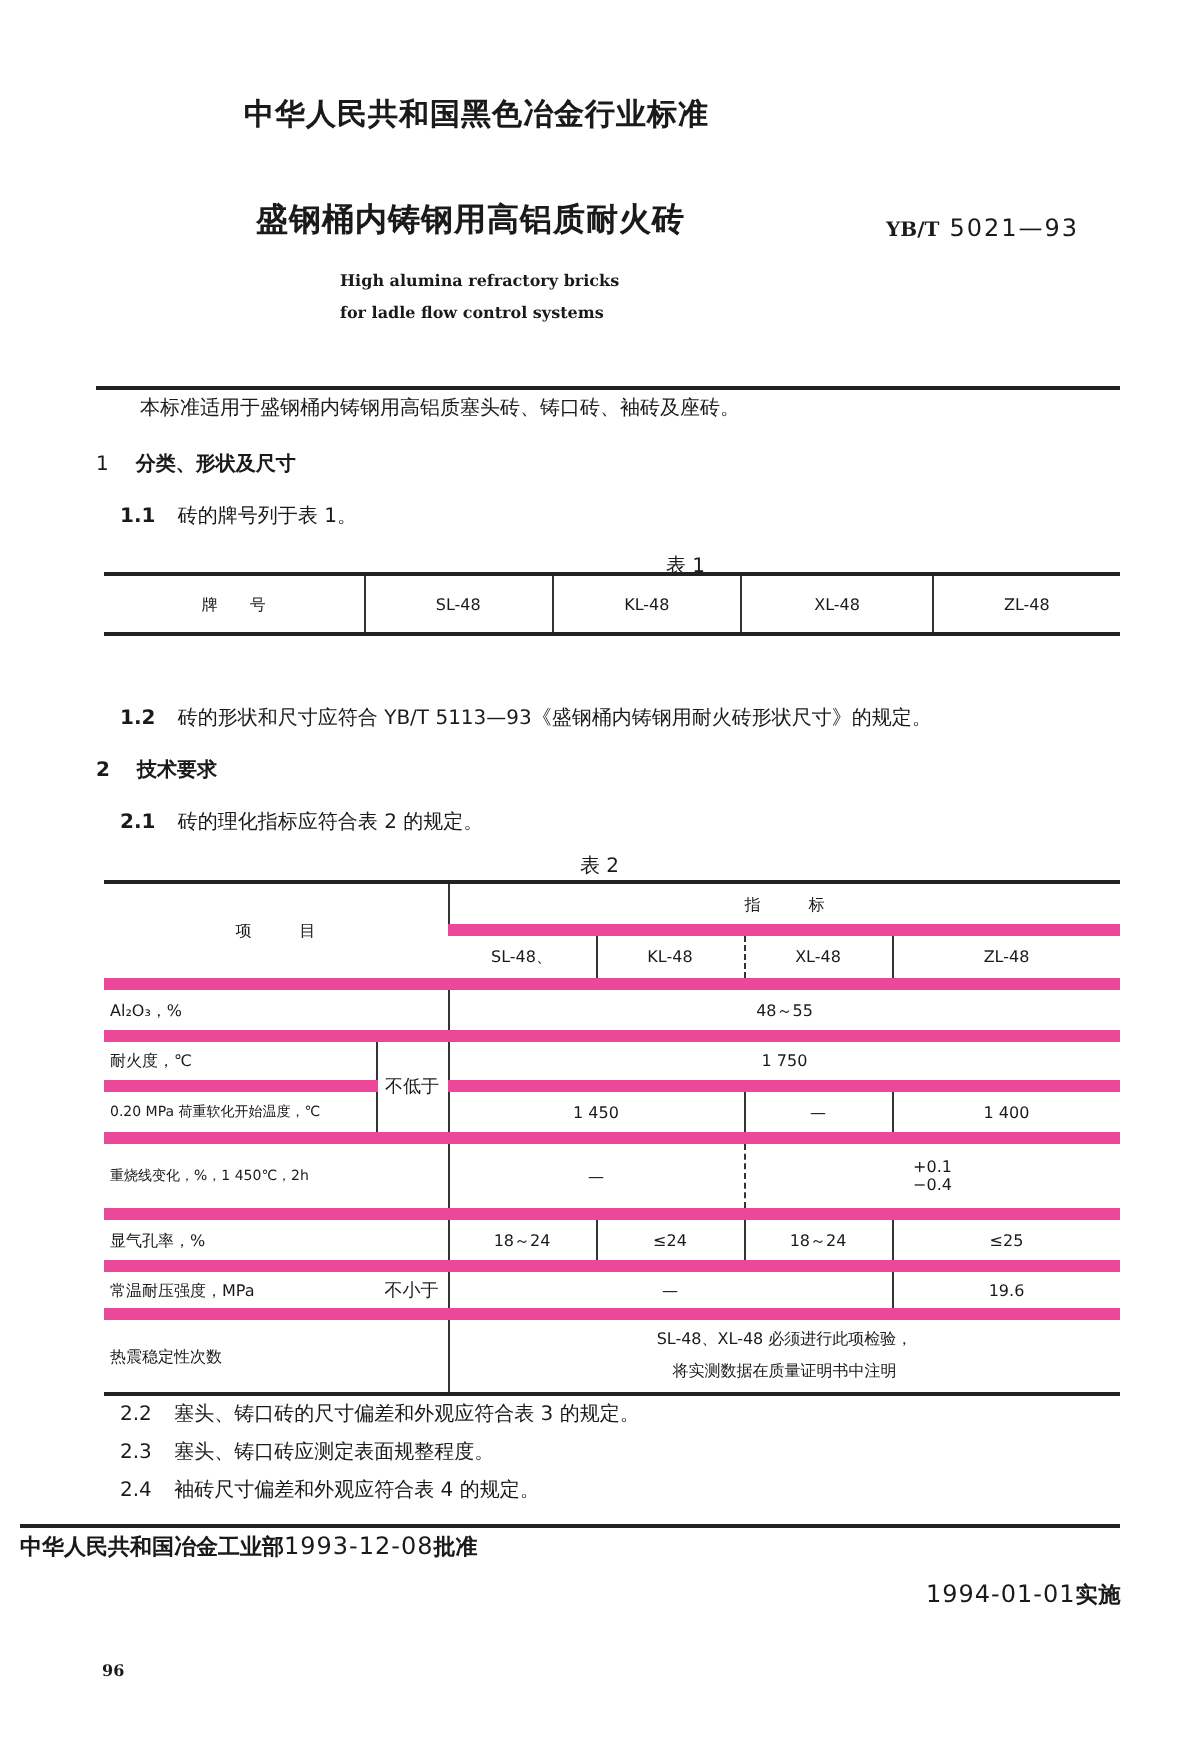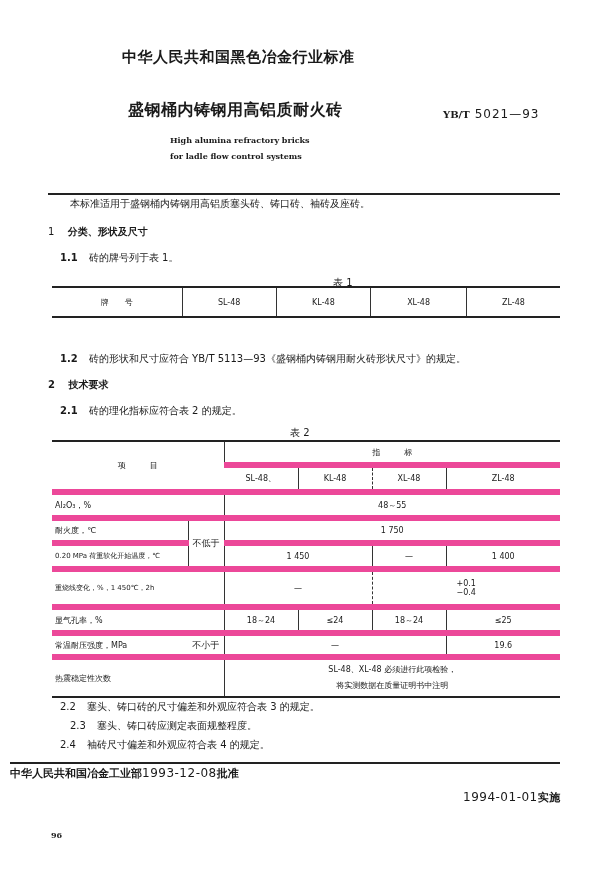--- a/index.html
+++ b/index.html
@@ -149,21 +149,21 @@
       <div>将实测数据在质量证明书中注明</div>
     </td>
   </tr>
 </tbody>
   </table>
 
 <div class="abs p" style="left:60px; top:700px;">
   <span>2.2</span>
   <span style="margin-left:8px;">塞头、铸口砖的尺寸偏差和外观应符合表 3 的规定。</span>
 </div>
-<div class="abs p" style="left:60px; top:719px;margin-left:10px;">
+<div class="abs p" style="left:60px; top:719px;">
   <span>2.3</span>
   <span style="margin-left:8px;">塞头、铸口砖应测定表面规整程度。</span>
 </div>
 <div class="abs p" style="left:60px; top:738px;">
   <span>2.4</span>
   <span style="margin-left:8px;">袖砖尺寸偏差和外观应符合表 4 的规定。</span>
 </div>
 
 <div class="rule" style="left:10px; top:762px; width:550px;"></div>
 

